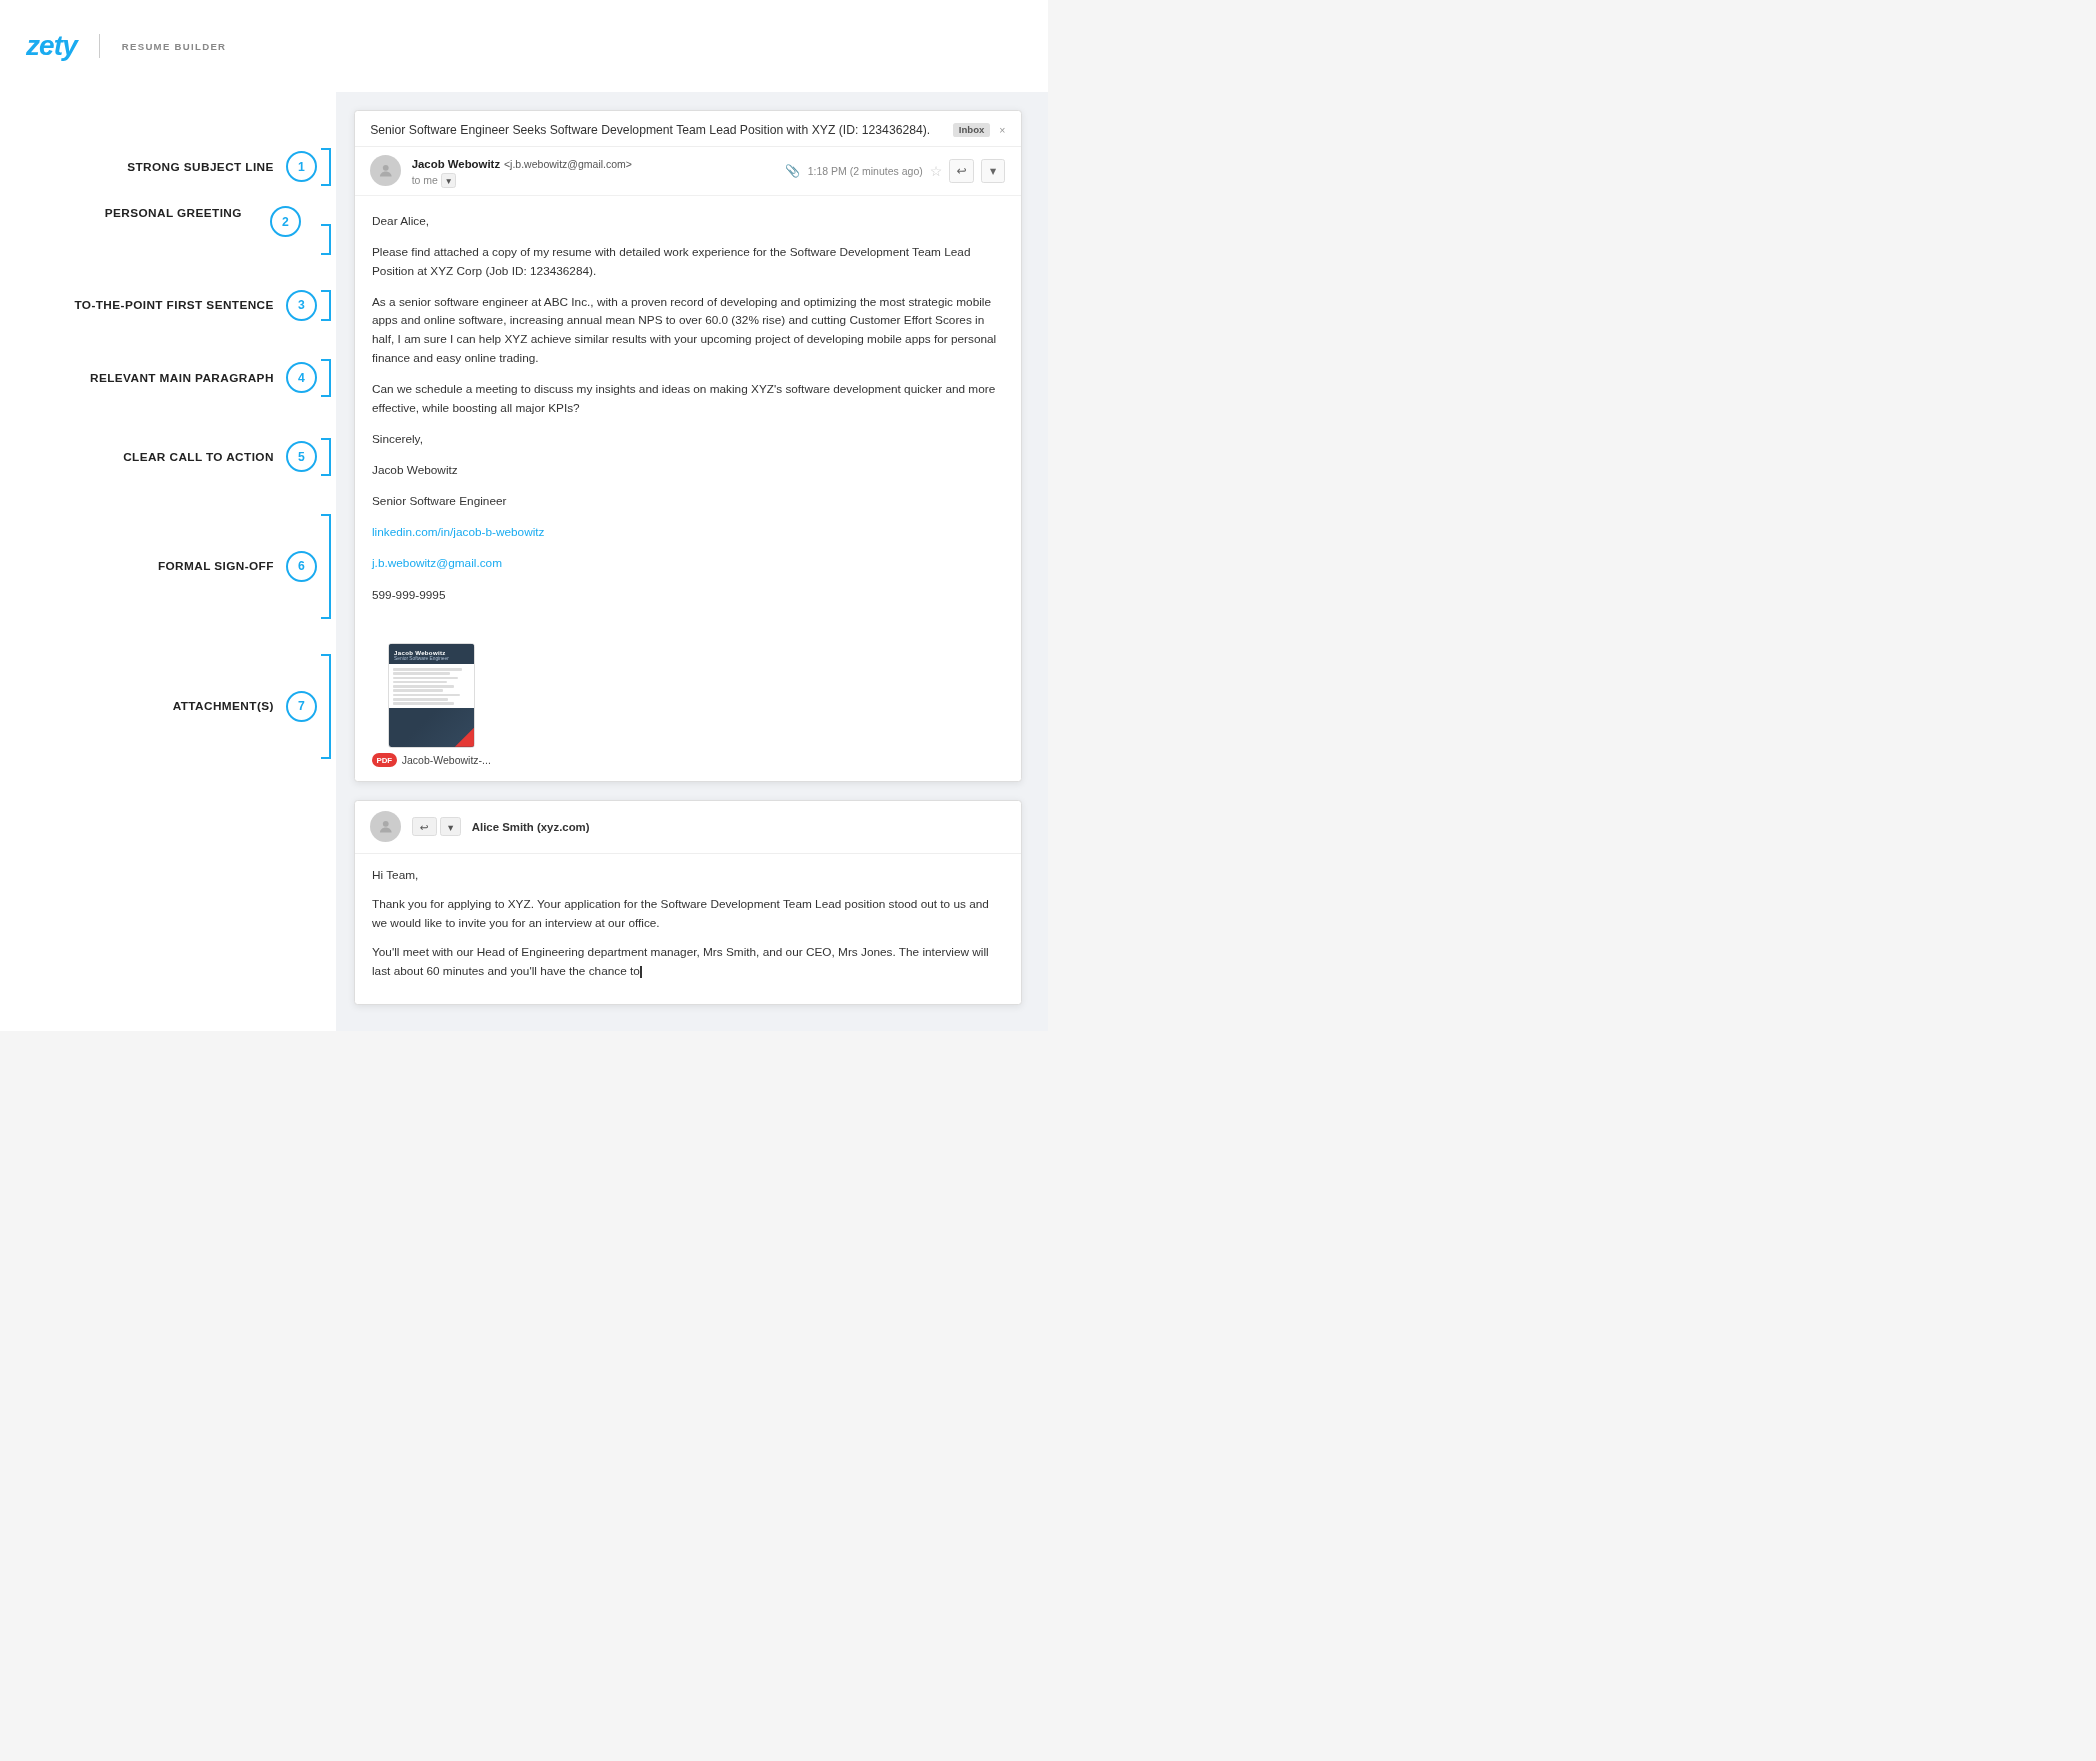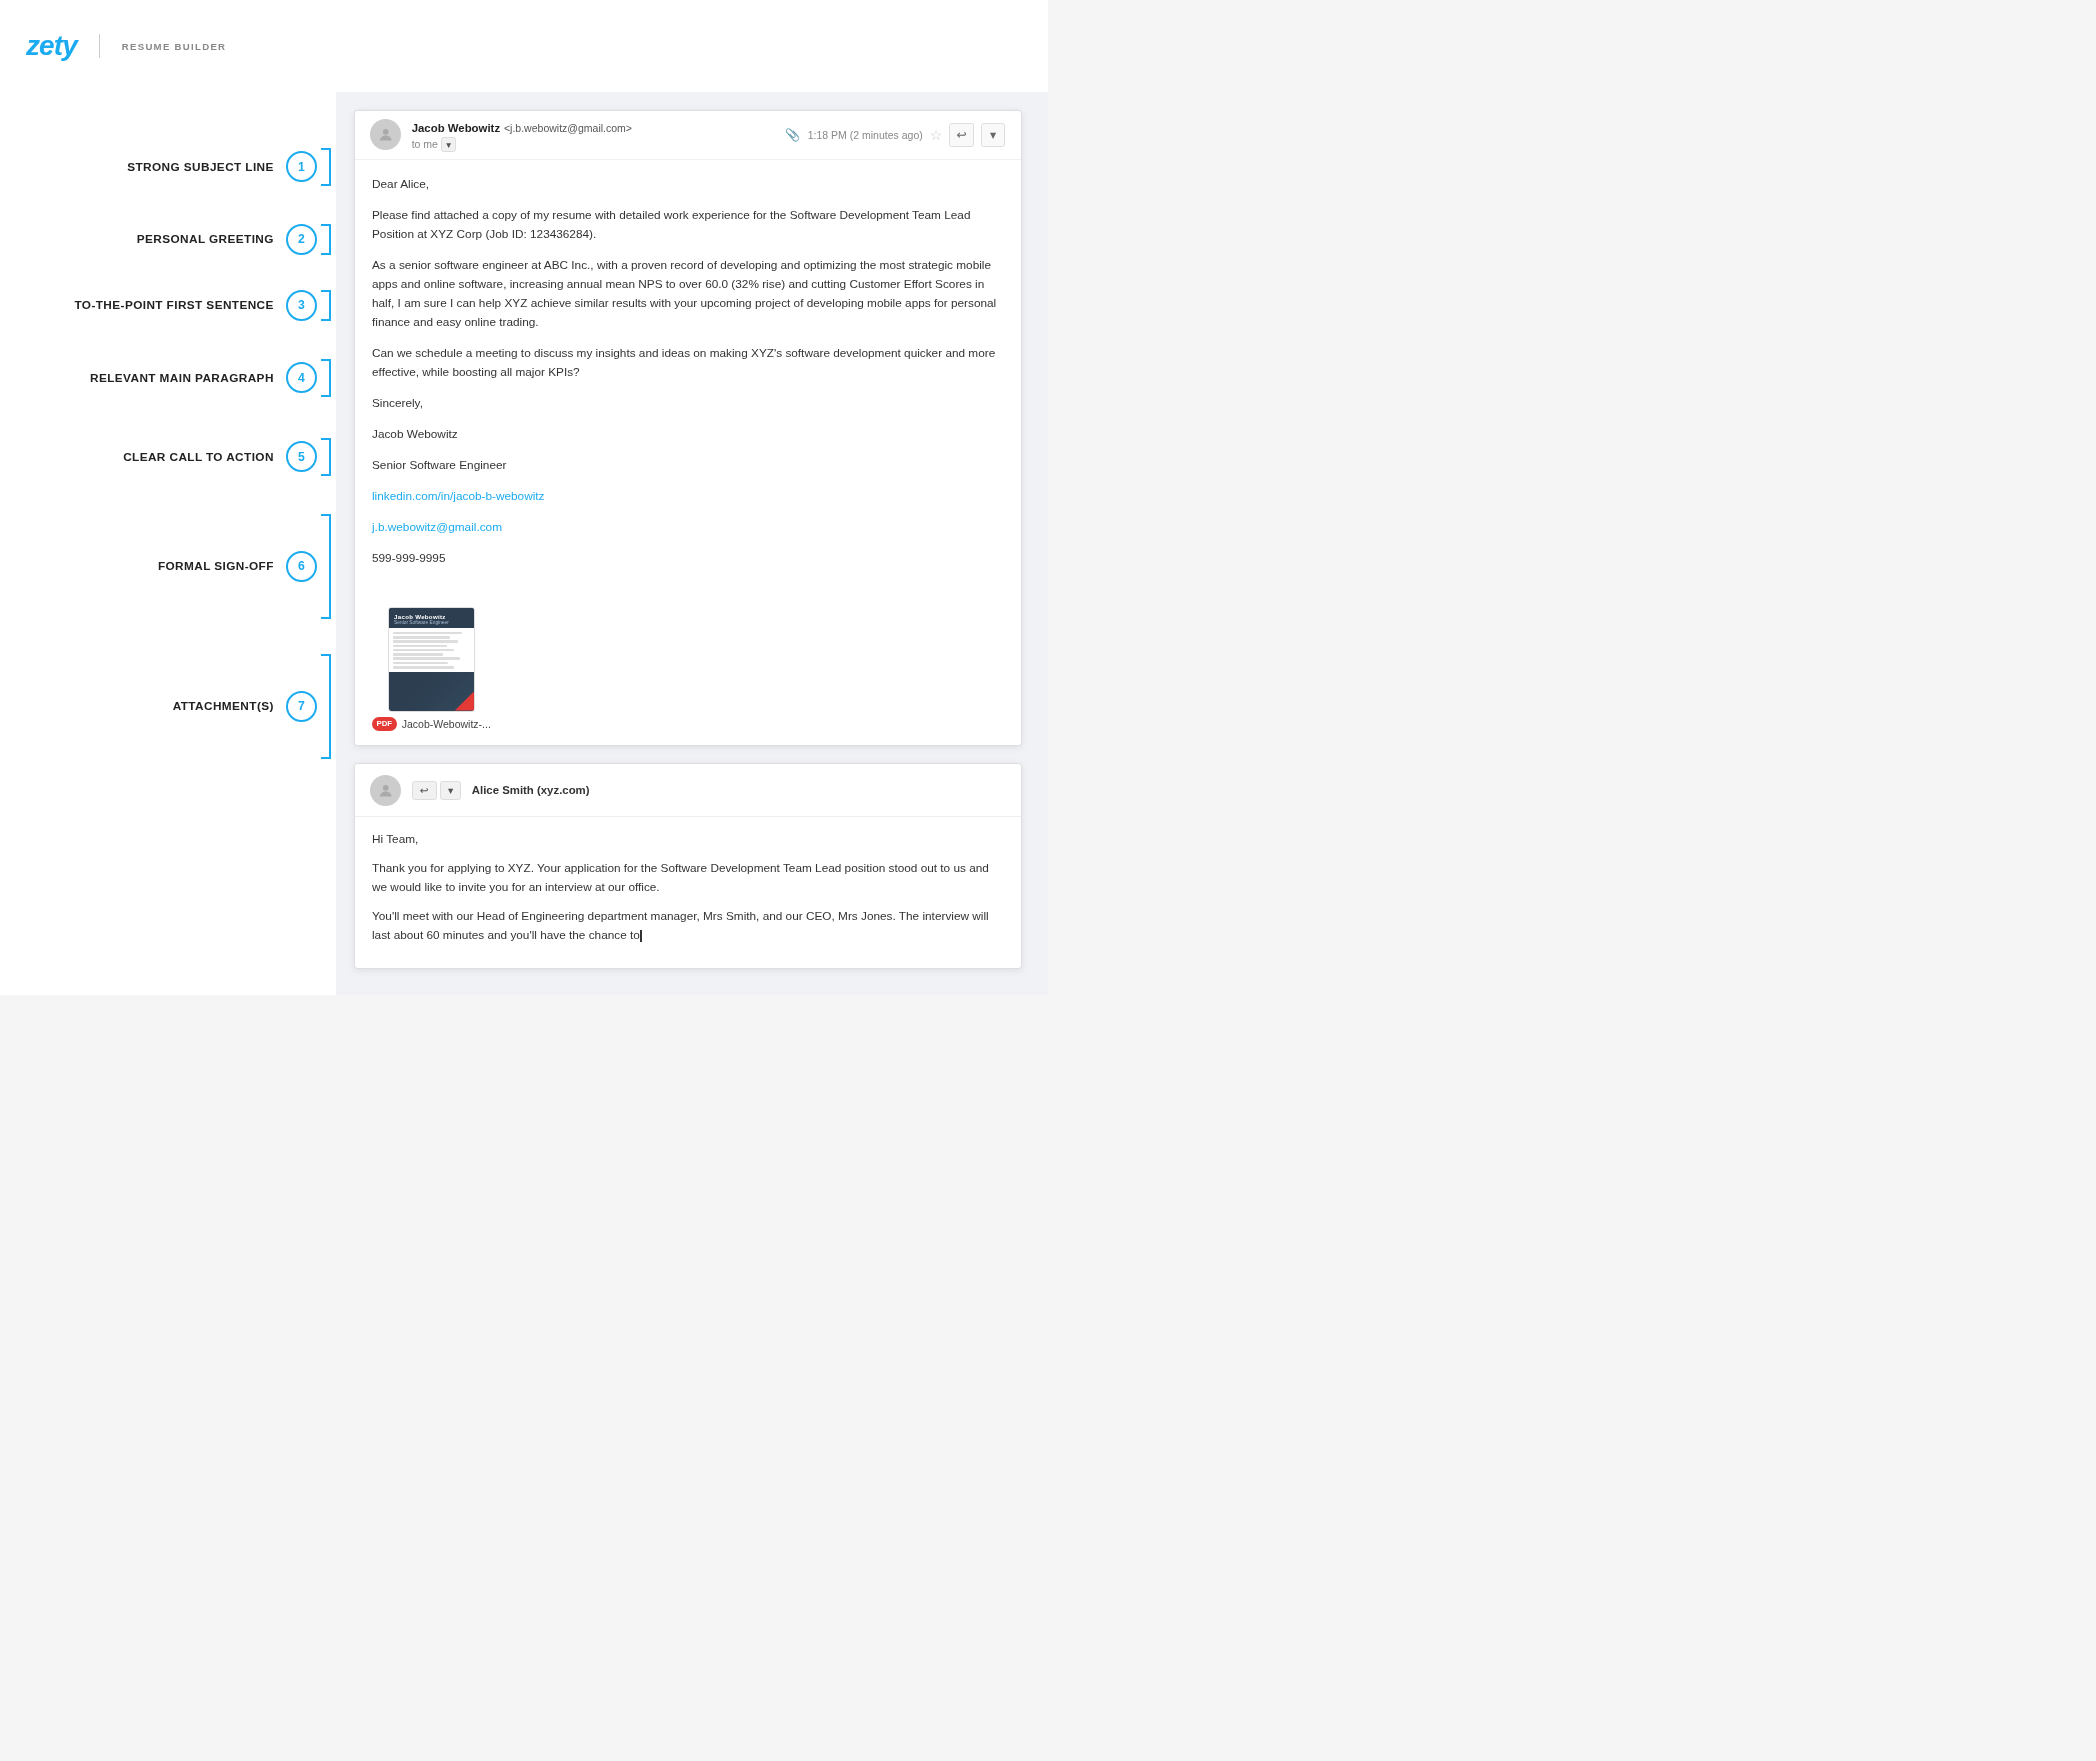--- a/index.html
+++ b/index.html
@@ -363,21 +363,21 @@
     <div style="display:flex; align-items:center; min-height:79px; position:relative;">
       <span class="label-part">STRONG SUBJECT LINE</span>
       <div class="circle-part">
         <span>1</span>
       </div>
       <div style="width:19px; display:flex; align-items:center; justify-content:flex-start; padding-left:3.5px;">
         <div style="width:10.5px; height:38px; border-top:2.2px solid #1aabf0; border-right:2.2px solid #1aabf0; border-bottom:2.2px solid #1aabf0;"></div>
       </div>
     </div>
 
-    <div style="display:flex; align-items:center; min-height:66px; position:relative;">
+    <div style="display:flex; min-height:66px; position:relative;gap:16px;">
       <span class="label-part">PERSONAL GREETING</span>
       <div class="circle-part">
         <span>2</span>
       </div>
       <div style="width:19px; display:flex; align-items:center; justify-content:flex-start; padding-left:3.5px;">
         <div style="width:10.5px; height:31px; border-top:2.2px solid #1aabf0; border-right:2.2px solid #1aabf0; border-bottom:2.2px solid #1aabf0;"></div>
       </div>
     </div>
 
     <div style="display:flex; align-items:center; min-height:66px; position:relative;">
@@ -429,20 +429,25 @@
         <div style="width:10.5px; height:105px; border-top:2.2px solid #1aabf0; border-right:2.2px solid #1aabf0; border-bottom:2.2px solid #1aabf0;"></div>
       </div>
     </div>
 
   </div>
 
   <div class="content-area">
 
     <div class="email-panel">
 
+      <div class="email-subject">
+        <span style="flex:1; font-size:12.2px; color:#333;">Senior Software Engineer Seeks Software Development Team Lead Position with XYZ (ID: 123436284).</span>
+        <span class="inbox-badge">Inbox</span>
+        <span class="inbox-x">×</span>
+      </div>
 
       <div class="email-meta">
         <div class="avatar-circle">
           <svg width="17.5" height="17.5" viewBox="0 0 24 24" fill="#aaa">
               <circle cx="12" cy="8" r="4"></circle>
               <path d="M4 20c0-4 3.6-7 8-7s8 3 8 7"></path>
             </svg>
         </div>
         <div class="email-meta-info">
           <div>

